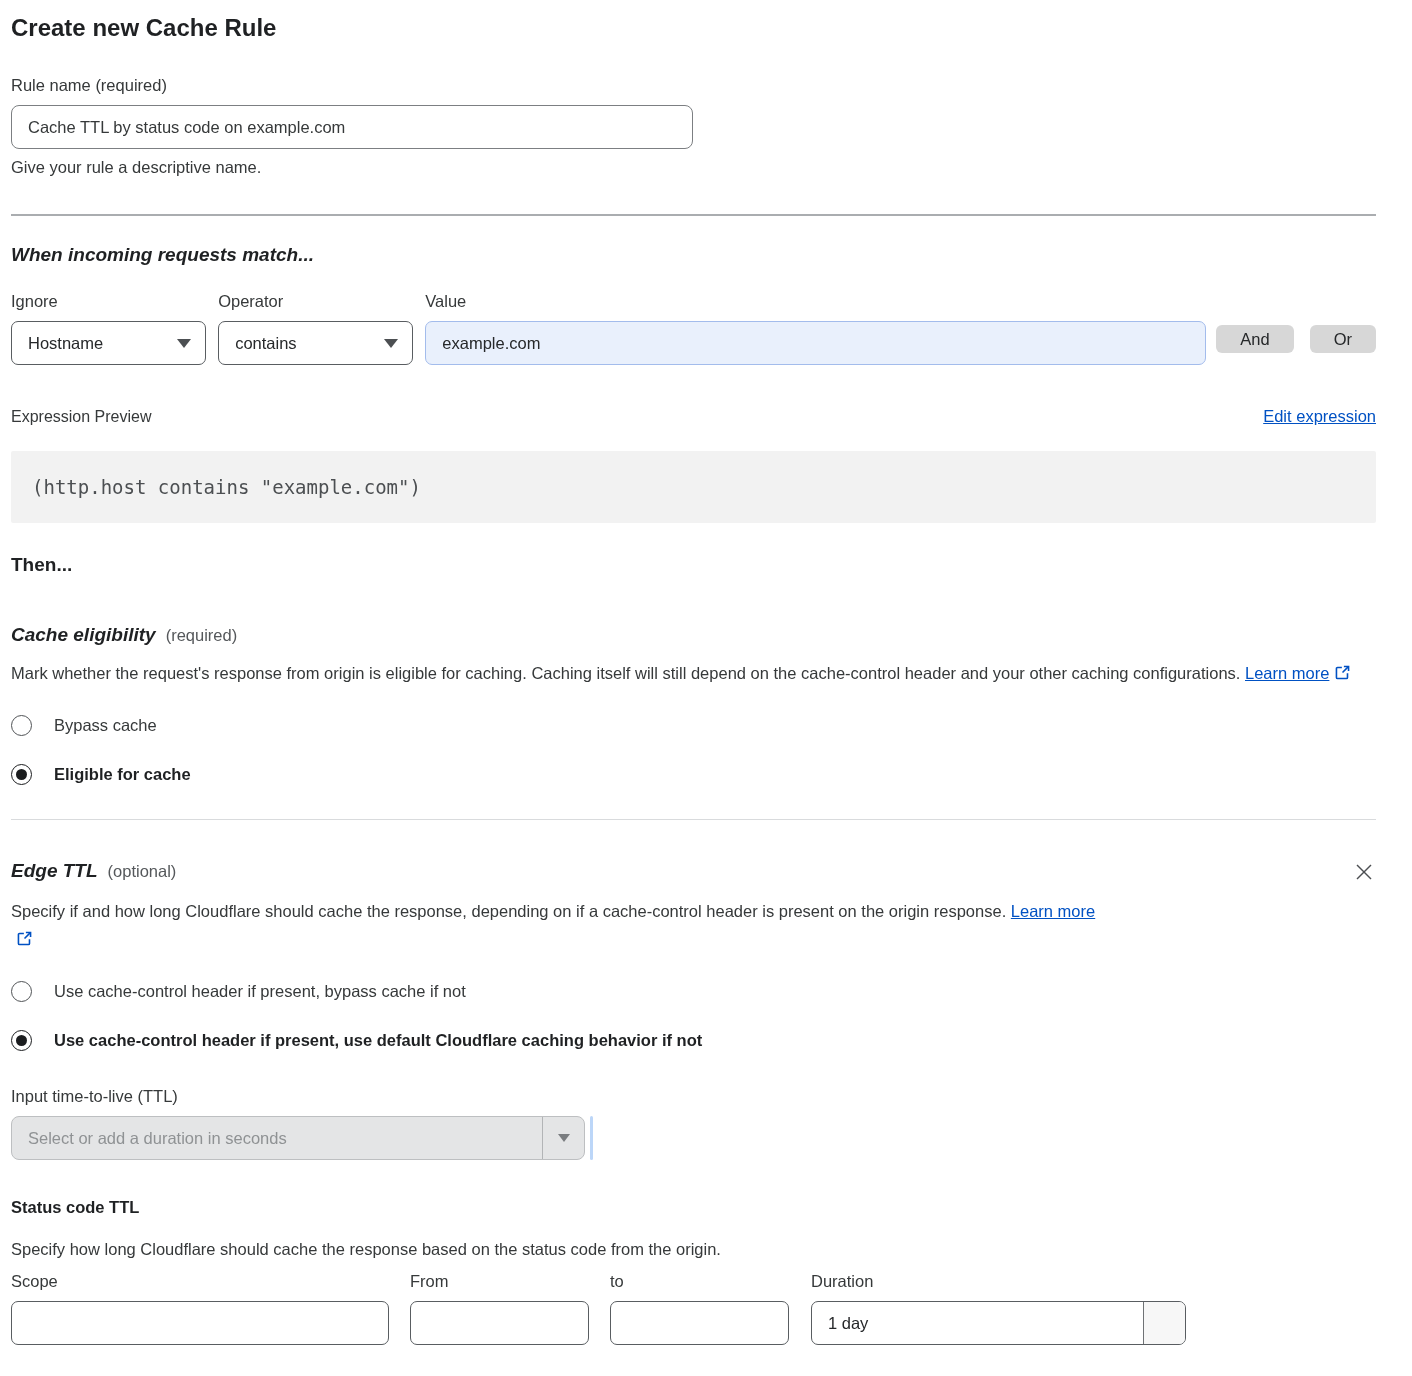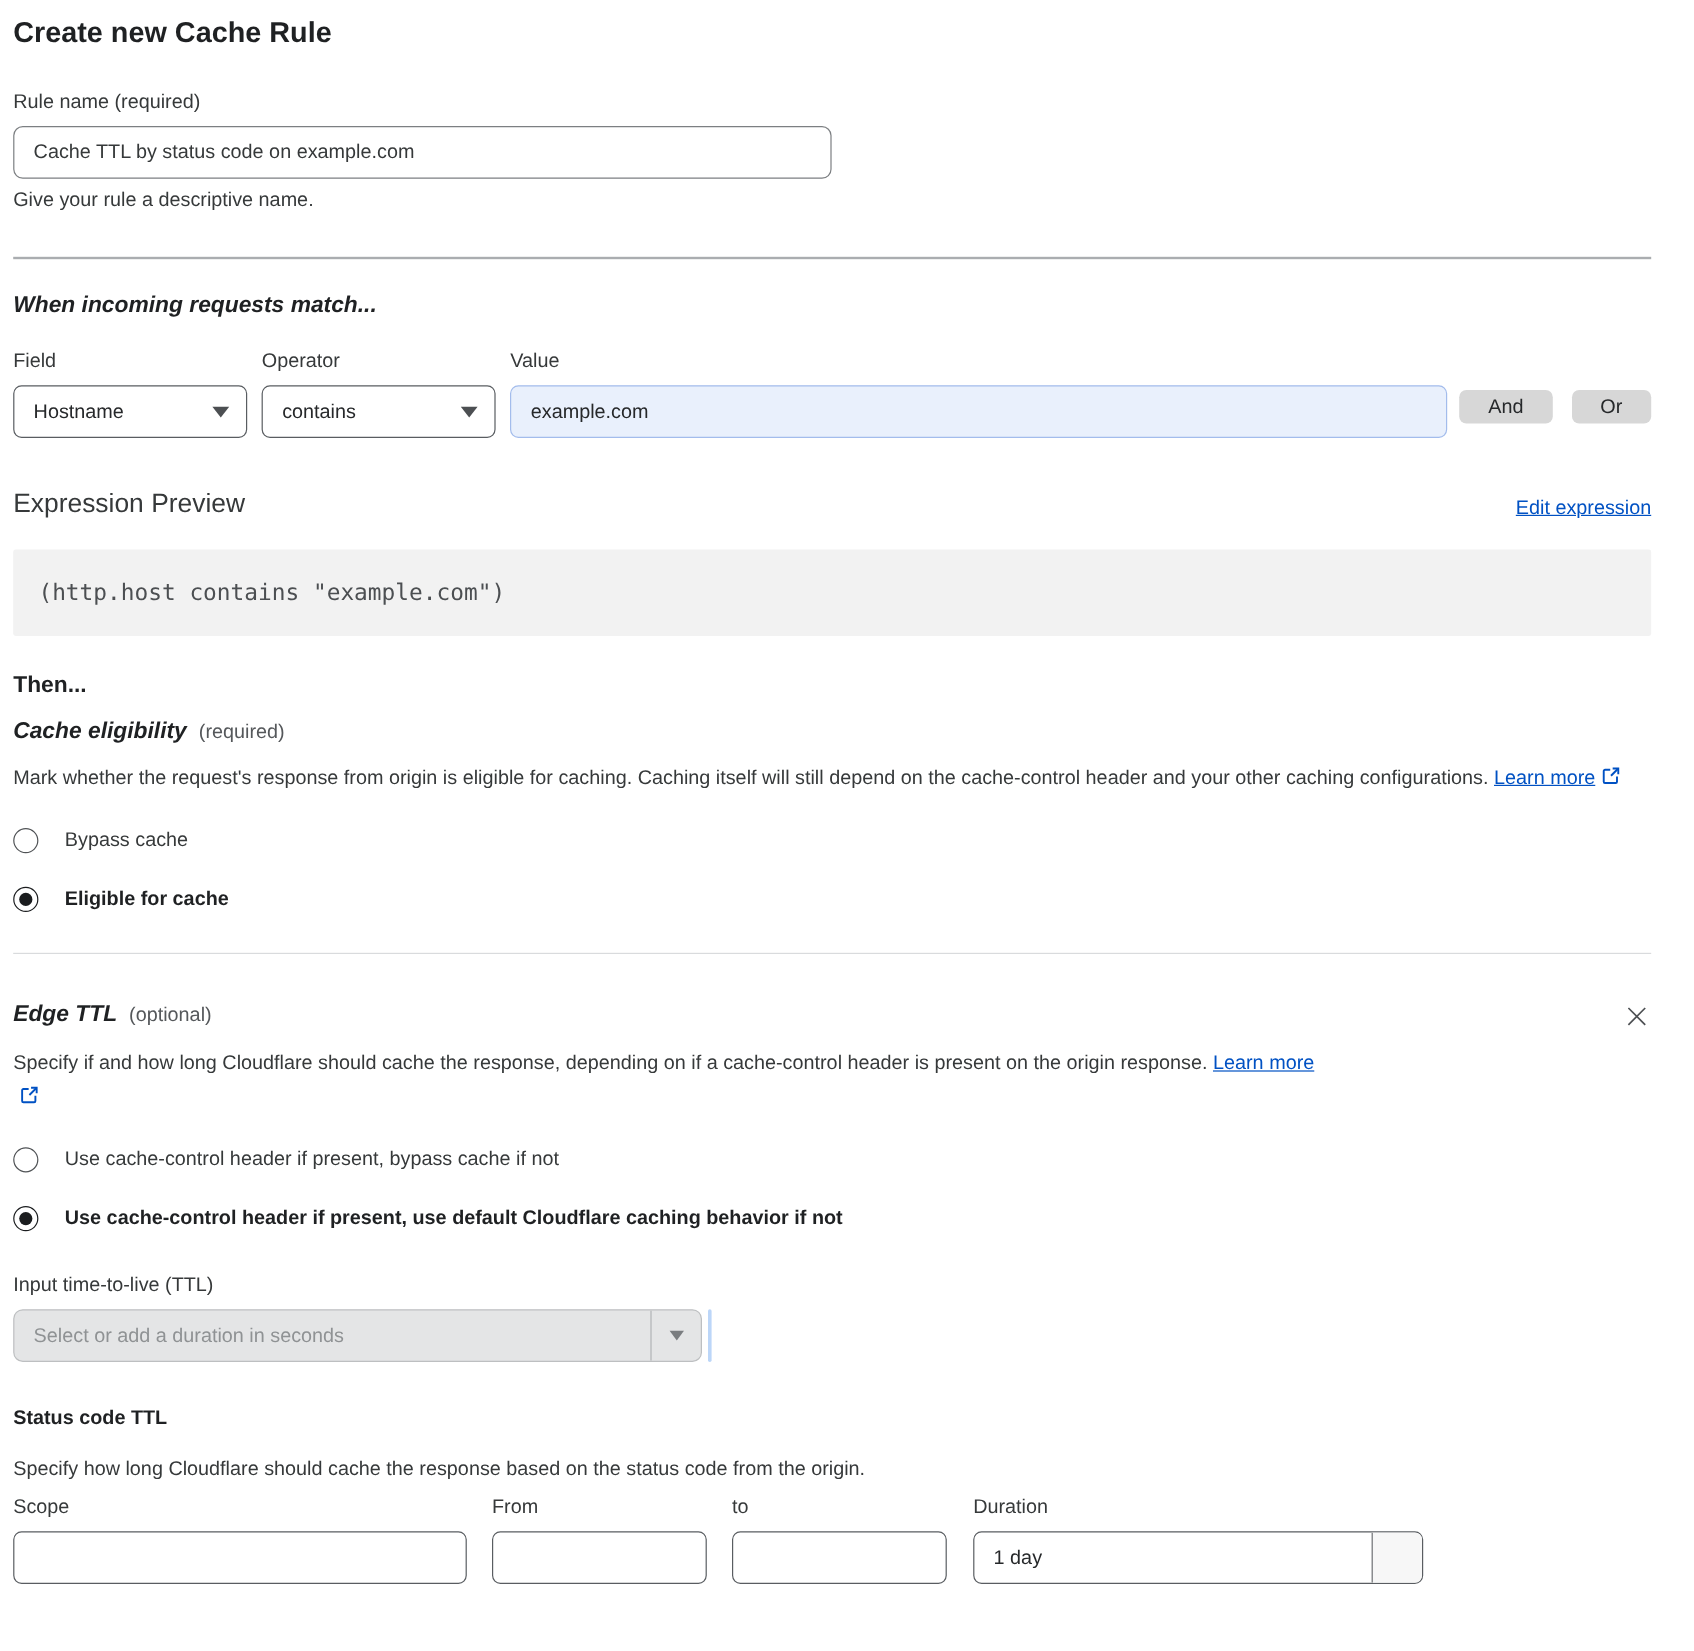--- a/index.html
+++ b/index.html
@@ -48,21 +48,21 @@
     font-family: "Liberation Sans", sans-serif; outline: none;
   }
   .btn-col { padding-top: 33px; }
   .btn-andor {
     height: 28px; border: none; border-radius: 6px; background: #d7d7d7;
     color: #26282a; font-size: 16.5px; font-family: "Liberation Sans", sans-serif;
     padding: 0 24px; cursor: pointer;
   }
 
   .expr-header { display: flex; justify-content: space-between; align-items: flex-end; margin-top: 42px; }
-  .expr-label { font-size: 22px; }
+  .expr-label { font-size: 16px; }
   a.link { color: #0051c3; text-decoration: underline; font-size: 16.5px; cursor: pointer; }
 
   .code-block {
     margin-top: 25px; background: #f2f2f2; height: 72px; border-radius: 2px;
     display: flex; align-items: center; padding: 0 21px;
     font-family: "DejaVu Sans Mono", monospace; font-size: 19px; color: #4c4f52;
   }
 
   .then-heading { font-size: 19px; font-weight: 700; color: #1f2123; margin: 31px 0 0 0; }
 
@@ -126,21 +126,21 @@
   <input class="text-input" type="text" value="Cache TTL by status code on example.com" style="">
   <div class="help-text">Give your rule a descriptive name.</div>
 
   <hr class="divider">
 
   
   <h2 class="section-heading" style="margin-top:28px;">When incoming requests match...</h2>
 
   <div class="match-row">
     <div class="col" style="width:199px;">
-      <label class="field-label">Field</label>
+      <label class="field-label">Ignore</label>
       <div class="select">
         <span>Hostname</span>
         <span class="caret"></span>
       </div>
     </div>
     <div class="col" style="width:199px;">
       <label class="field-label">Operator</label>
       <div class="select">
         <span>contains</span>
         <span class="caret"></span>
@@ -163,21 +163,21 @@
     <span class="expr-label">Expression Preview</span>
     <a class="link">Edit expression</a>
   </div>
   <div class="code-block">
     <span>(http.host contains "example.com")</span>
   </div>
 
   <h2 class="then-heading">Then...</h2>
 
   
-  <div style="margin-top:16px;">
+  <div style="margin-top:48px;">
     <h2 class="section-heading" style="display:inline;">Cache eligibility</h2><span class="qualifier">(required)</span>
   </div>
   <p class="para w1">
     <span>Mark whether the request's response from origin is eligible for caching. Caching itself will still depend on the cache-control header and your other caching configurations.</span>
     <a class="link">Learn more</a><svg class="ext-icon" width="17" height="17" viewBox="0 0 16 16" fill="none" stroke="#0051c3" stroke-width="1.5">
         <path d="M12.7 8.6v4.1a1 1 0 0 1-1 1H3.3a1 1 0 0 1-1-1V4.3a1 1 0 0 1 1-1h4.1"></path>
         <path d="M9.3 2.3h4.4v4.4"></path>
         <path d="M13.5 2.5 8 8"></path>
       </svg>
   </p>

